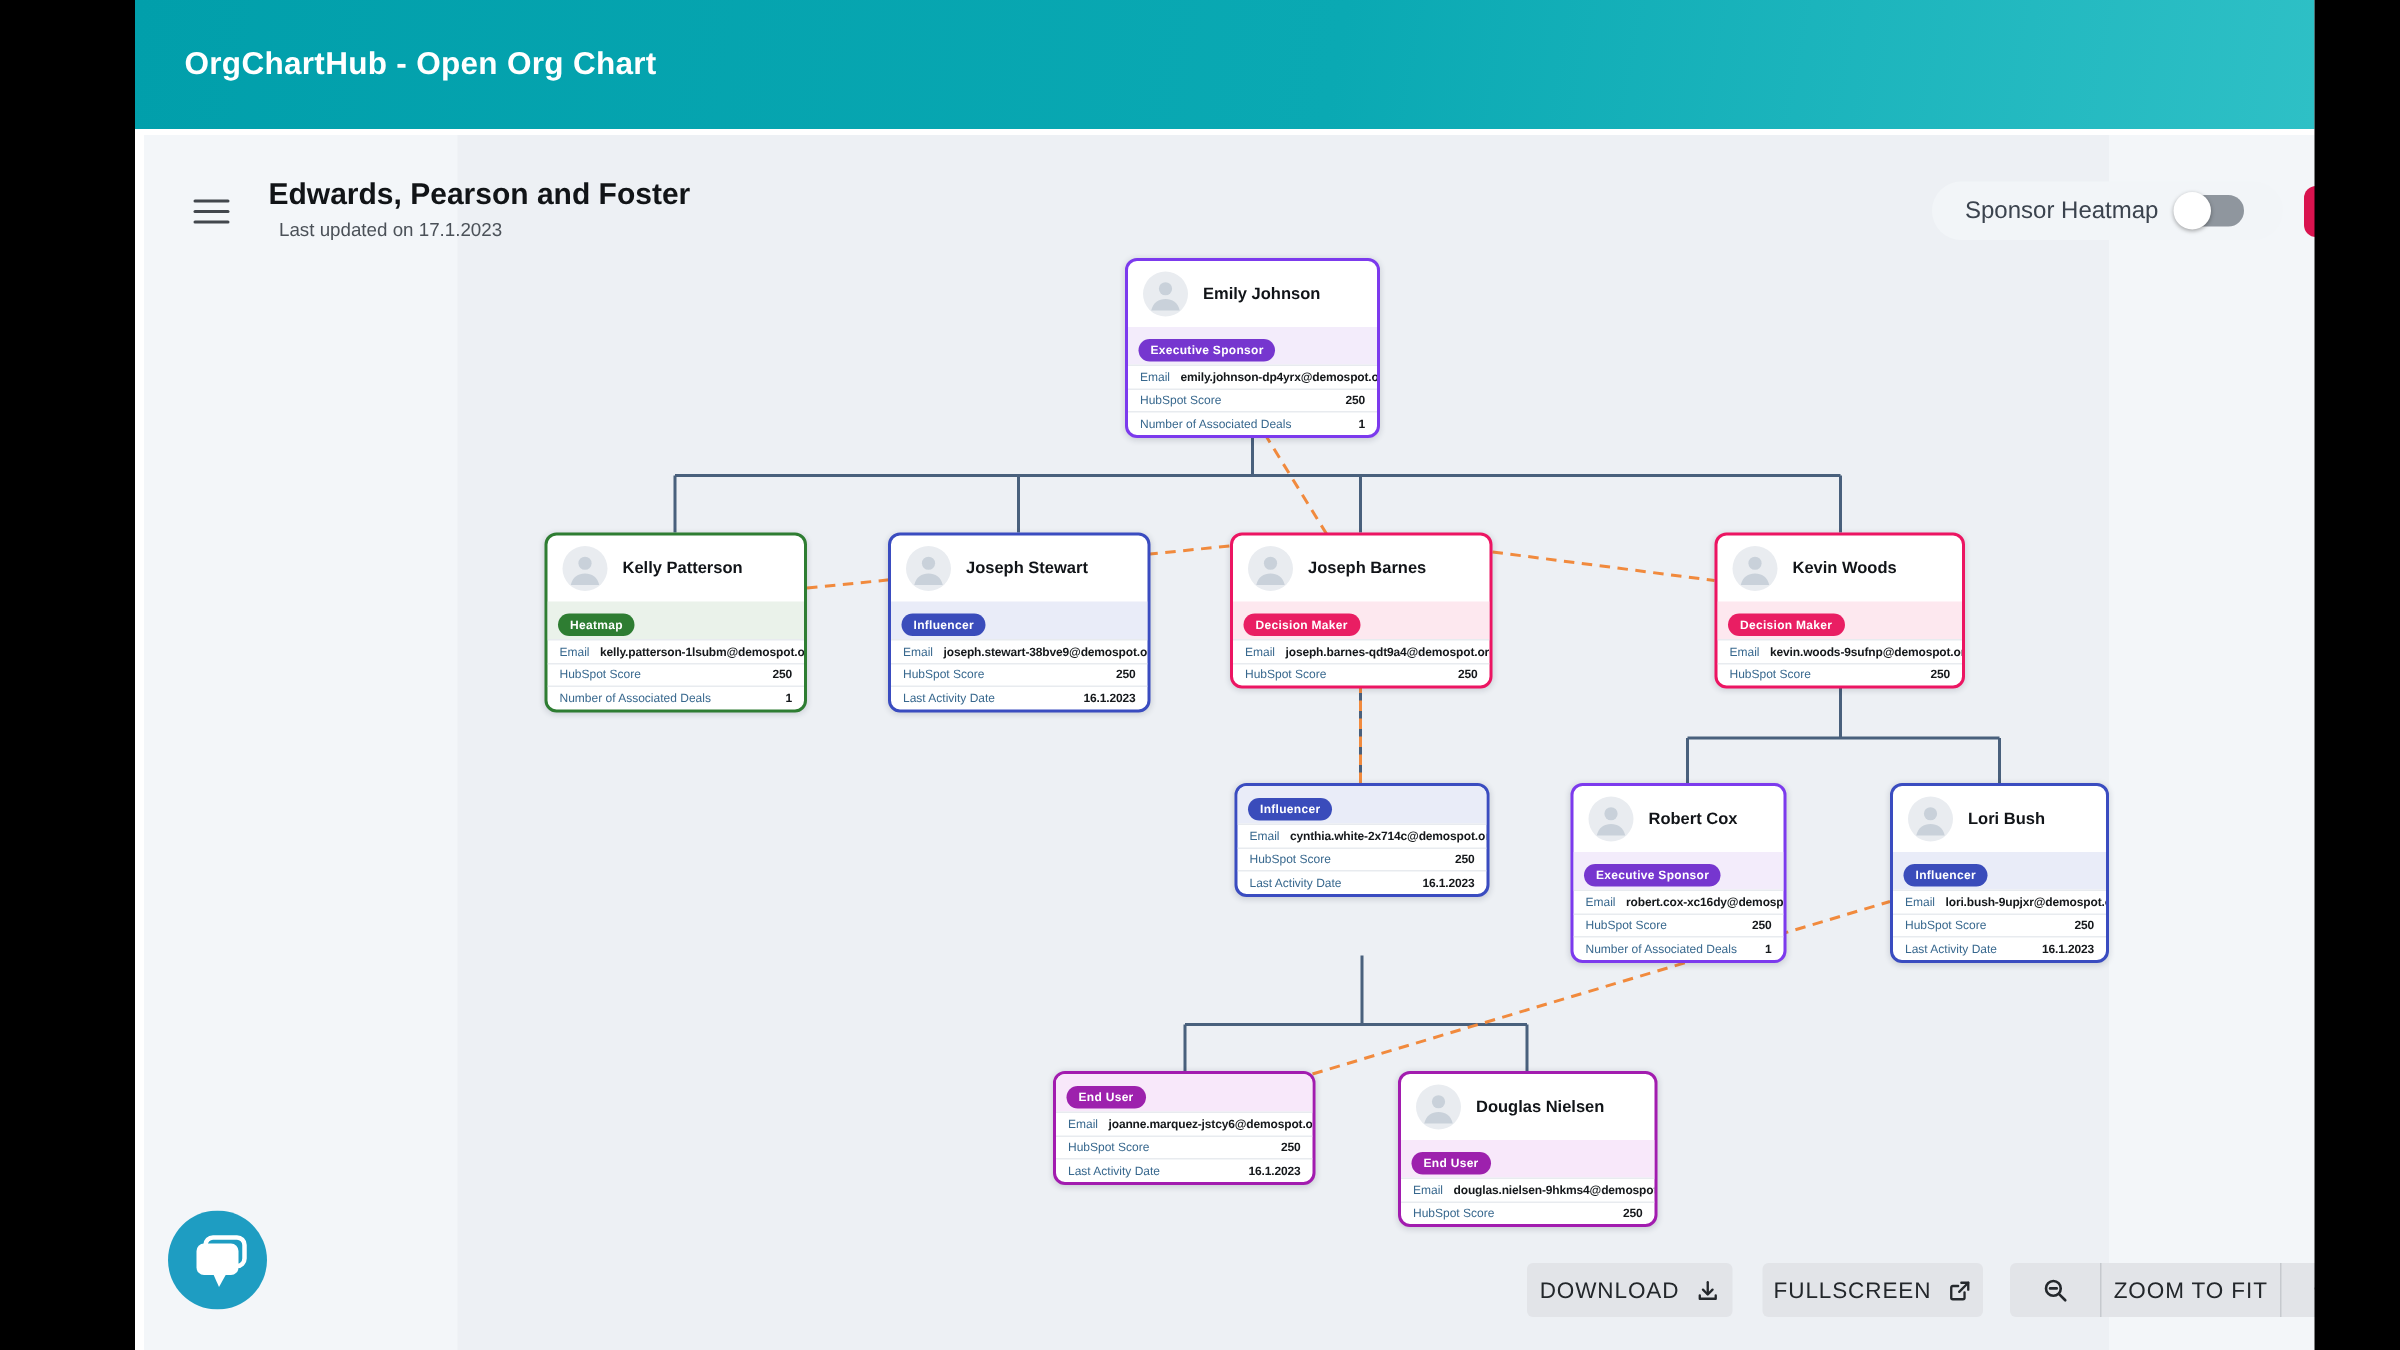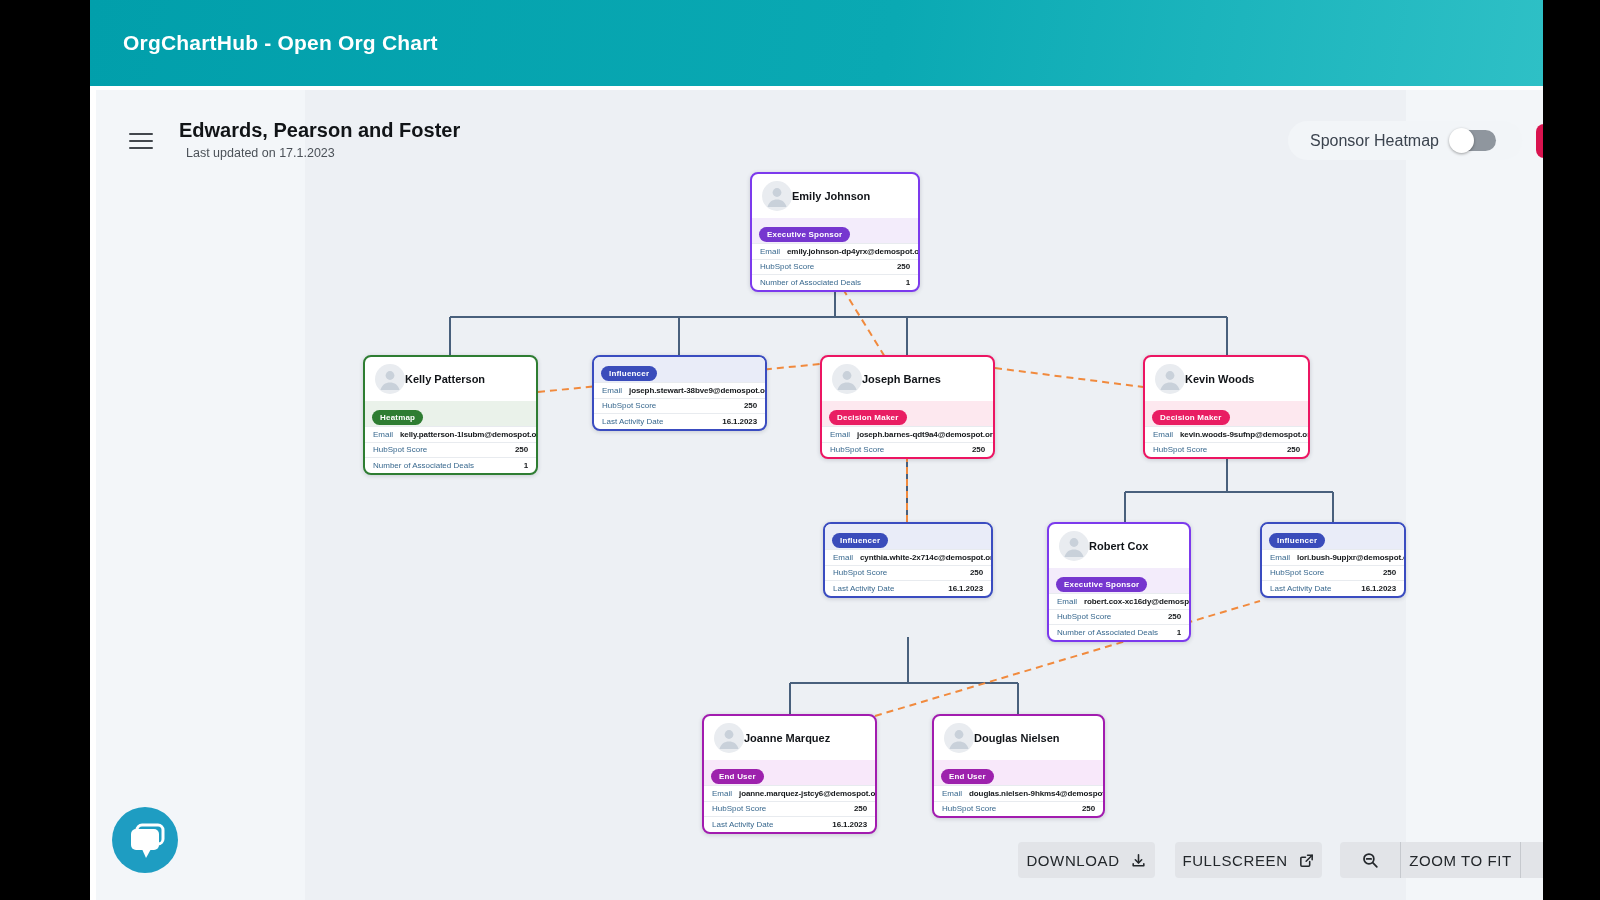--- a/index.html
+++ b/index.html
@@ -36,21 +36,21 @@
              border-radius:8px; z-index:2; cursor:pointer; }
 
   
   #wires { position:absolute; left:0; top:0; z-index:1; pointer-events:none; }
   .wire  { stroke:#49607c; stroke-width:2; fill:none; }
   .wire-dash { stroke:#f18a3d; stroke-width:2; fill:none; stroke-dasharray:7 5; }
 
   
   .card { position:absolute; background:#ffffff; border:2px solid #888; border-radius:8px; z-index:2;
           box-shadow:0 1px 4px rgba(30,40,60,.18); overflow:hidden; cursor:pointer; }
-  .card-head { display:flex; align-items:center; gap:0; padding:7px 10px; height:44px; }
+  .card-head { display:flex; align-items:center; gap:10px; padding:7px 10px; height:44px; }
   .avatar { width:30px; height:30px; border-radius:50%; background:#e9ecf0; flex:0 0 auto;
             display:flex; align-items:center; justify-content:center; overflow:hidden; }
   .pname { font-size:11px; font-weight:bold; color:#111418; white-space:nowrap; }
   .badge-row { padding:4.5px 7px; height:25px; }
   .badge { display:inline-block; color:#fff; font-size:8px; font-weight:bold; padding:3px 8px; border-radius:9px;
            letter-spacing:.2px; white-space:nowrap; }
   .row { display:flex; align-items:center; padding:2.5px 8px; height:15.5px; font-size:8px;
          border-top:1px solid #e8ebef; white-space:nowrap; overflow:hidden; }
   .row .lbl { color:#38688e; flex:0 0 auto; }
   .row.stat { justify-content:space-between; }
@@ -175,20 +175,29 @@
       <span class="lbl">HubSpot Score</span>
       <span class="val">250</span>
     </div>
   <div class="row stat">
       <span class="lbl">Number of Associated Deals</span>
       <span class="val">1</span>
     </div>
 </div>
 
 <div class="card t-indigo p3">
+  <div class="card-head">
+    <span class="avatar">
+        <svg width="30" height="30" viewBox="0 0 30 30">
+          <circle cx="15" cy="11.5" r="4.4" fill="#c9d1da"></circle>
+          <path d="M5.5 26c1.2-5.2 5-7.6 9.5-7.6s8.3 2.4 9.5 7.6z" fill="#c9d1da"></path>
+        </svg>
+      </span>
+    <span class="pname">Joseph Stewart</span>
+  </div>
   <div class="badge-row"><span class="badge">Influencer</span></div>
   <div class="row email">
       <span class="lbl">Email</span>
       <span class="val">joseph.stewart-38bve9@demospot.org</span>
     </div>
   <div class="row stat">
       <span class="lbl">HubSpot Score</span>
       <span class="val">250</span>
     </div>
   <div class="row stat">
@@ -274,45 +283,45 @@
       <span class="lbl">HubSpot Score</span>
       <span class="val">250</span>
     </div>
   <div class="row stat">
       <span class="lbl">Number of Associated Deals</span>
       <span class="val">1</span>
     </div>
 </div>
 
 <div class="card t-indigo p8">
+  <div class="card-head">
+    <span class="avatar">
+        <svg width="30" height="30" viewBox="0 0 30 30">
+          <circle cx="15" cy="11.5" r="4.4" fill="#c9d1da"></circle>
+          <path d="M5.5 26c1.2-5.2 5-7.6 9.5-7.6s8.3 2.4 9.5 7.6z" fill="#c9d1da"></path>
+        </svg>
+      </span>
+    <span class="pname">Lori Bush</span>
+  </div>
   <div class="badge-row"><span class="badge">Influencer</span></div>
   <div class="row email">
       <span class="lbl">Email</span>
       <span class="val">lori.bush-9upjxr@demospot.org</span>
     </div>
   <div class="row stat">
       <span class="lbl">HubSpot Score</span>
       <span class="val">250</span>
     </div>
   <div class="row stat">
       <span class="lbl">Last Activity Date</span>
       <span class="val">16.1.2023</span>
     </div>
 </div>
 
 <div class="card t-magenta p9">
-  <div class="card-head">
-    <span class="avatar">
-        <svg width="30" height="30" viewBox="0 0 30 30">
-          <circle cx="15" cy="11.5" r="4.4" fill="#c9d1da"></circle>
-          <path d="M5.5 26c1.2-5.2 5-7.6 9.5-7.6s8.3 2.4 9.5 7.6z" fill="#c9d1da"></path>
-        </svg>
-      </span>
-    <span class="pname">Joanne Marquez</span>
-  </div>
   <div class="badge-row"><span class="badge">End User</span></div>
   <div class="row email">
       <span class="lbl">Email</span>
       <span class="val">joanne.marquez-jstcy6@demospot.org</span>
     </div>
   <div class="row stat">
       <span class="lbl">HubSpot Score</span>
       <span class="val">250</span>
     </div>
   <div class="row stat">

